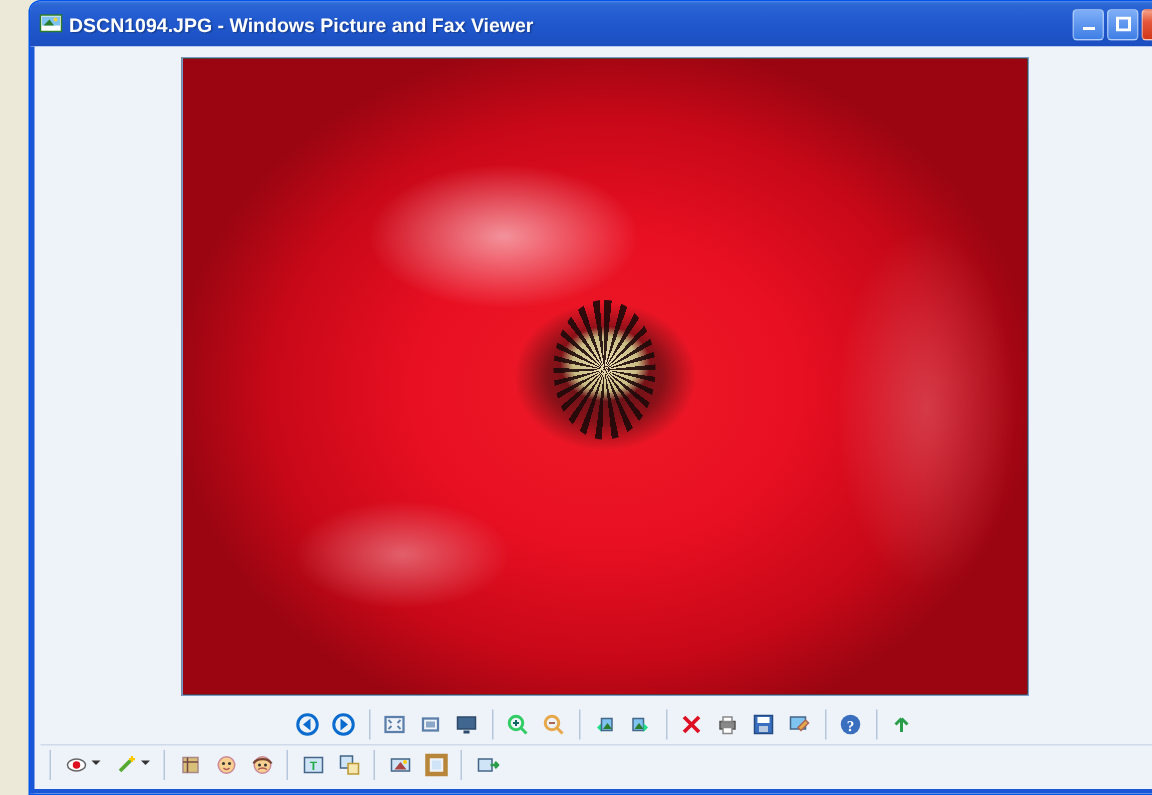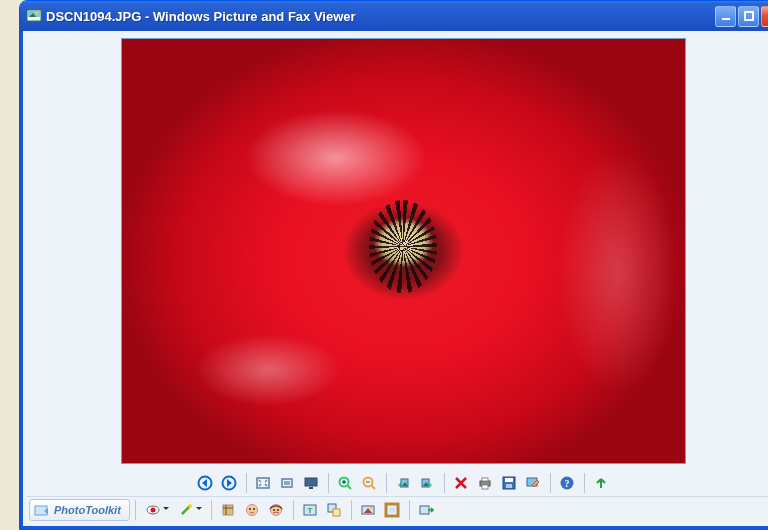--- a/index.html
+++ b/index.html
@@ -295,27 +295,20 @@
         <div class="sep"></div>
         <div class="tbtn" title="Close">
           <svg width="14" height="14">
               <path d="M7 3 L7 12 M7 3 L3 7 M7 3 L11 7" stroke="#2a9d4a" stroke-width="2" fill="none"></path>
             </svg>
         </div>
       </div>
     </div>
 
     <div class="secondbar">
-      <div class="brand">
-        <svg width="16" height="14">
-            <rect x="1" y="3" width="12" height="9" fill="#cfe4f6" stroke="#6fa2d1"></rect>
-            <polygon points="14,5 10,8 14,11" fill="#6fa2d1"></polygon>
-          </svg>
-        <span>PhotoToolkit</span>
-      </div>
       <div class="sep"></div>
       <div class="tbtn dd" title="Red Eye">
         <svg width="16" height="16">
             <ellipse cx="8" cy="8" rx="6" ry="4" fill="#fff" stroke="#666"></ellipse>
             <circle cx="8" cy="8" r="2.5" fill="#d12"></circle>
           </svg>
       </div>
       <div class="tbtn dd" title="Auto Fix">
         <svg width="16" height="16">
             <path d="M4 12 L12 4" stroke="#5a3" stroke-width="2.5"></path>

